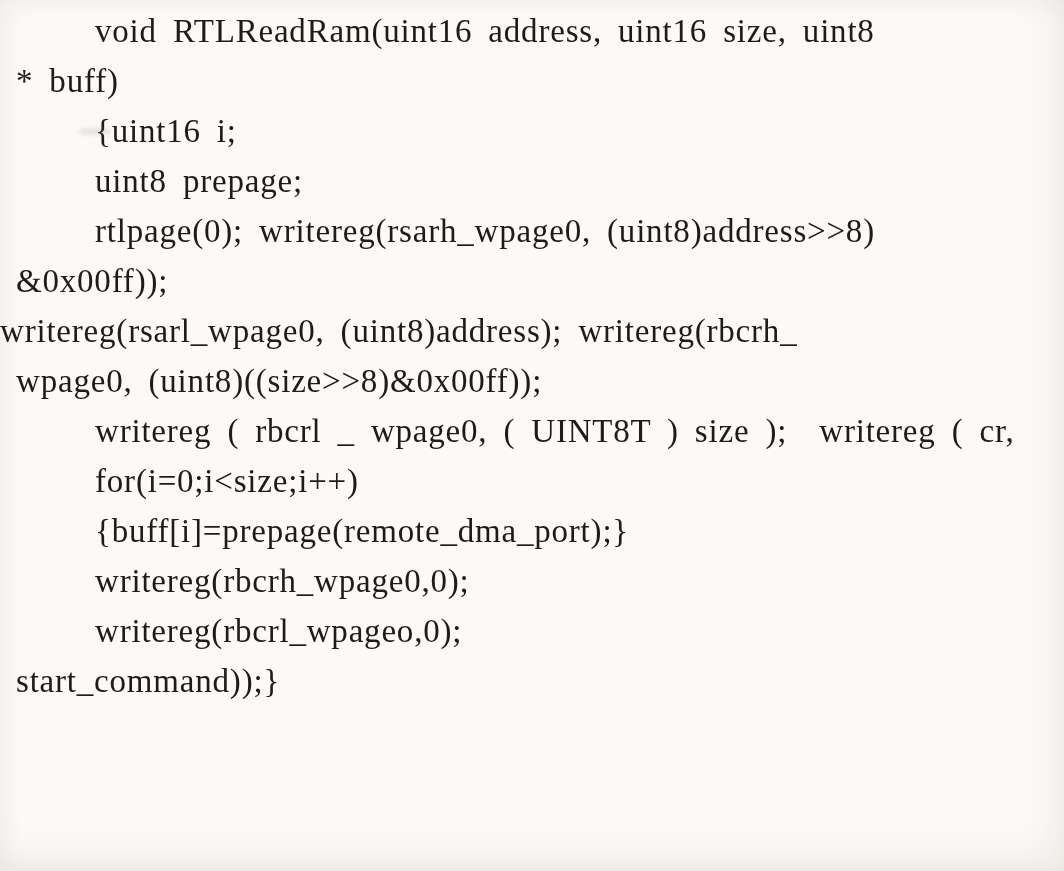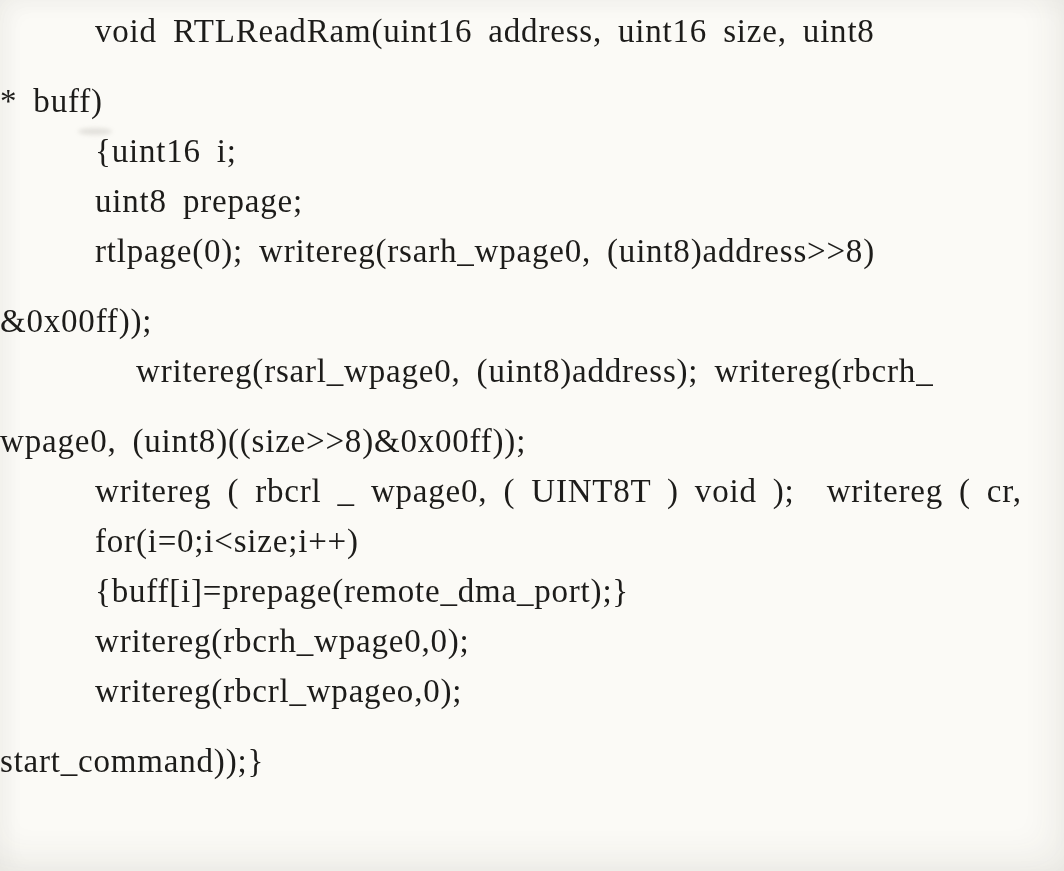--- a/index.html
+++ b/index.html
@@ -27,23 +27,23 @@
   .code-line {
     height: 50px;
     line-height: 50px;
     font-size: 33px;
     letter-spacing: 0.8px;
     word-spacing: 7px;
     white-space: pre;
     -webkit-font-smoothing: antialiased;
   }
   
-  .ind0 { padding-left: 0; margin-top: 20px; }
+  .ind0 { padding-left: 16px; }
   .ind1 { padding-left: 95px; }
-  .ind2 { padding-left: 136px; }
+  .ind2 { }
   
   .smudge {
     position: absolute;
     left: 78px;
     top: 128px;
     width: 34px;
     height: 7px;
     border-radius: 50%;
     background: rgba(120,115,105,0.18);
     filter: blur(2px);
@@ -56,19 +56,19 @@
   <div class="smudge"></div>
 
   <div class="code-line ind1">void RTLReadRam(uint16 address, uint16 size, uint8</div>
   <div class="code-line ind0">* buff)</div>
   <div class="code-line ind1">{uint16 i;</div>
   <div class="code-line ind1">uint8 prepage;</div>
   <div class="code-line ind1">rtlpage(0); writereg(rsarh_wpage0, (uint8)address&gt;&gt;8)</div>
   <div class="code-line ind0">&amp;0x00ff));</div>
   <div class="code-line ind2">writereg(rsarl_wpage0, (uint8)address); writereg(rbcrh_</div>
   <div class="code-line ind0">wpage0, (uint8)((size&gt;&gt;8)&amp;0x00ff));</div>
-  <div class="code-line ind1">writereg ( rbcrl _ wpage0, ( UINT8T ) void );  writereg ( cr,</div>
+  <div class="code-line ind1">writereg ( rbcrl _ wpage0, ( UINT8T ) size );  writereg ( cr,</div>
   <div class="code-line ind1">for(i=0;i&lt;size;i++)</div>
   <div class="code-line ind1">{buff[i]=prepage(remote_dma_port);}</div>
   <div class="code-line ind1">writereg(rbcrh_wpage0,0);</div>
   <div class="code-line ind1">writereg(rbcrl_wpageo,0);</div>
   <div class="code-line ind0">start_command));}</div>
 </div>
 
 </body></html>

